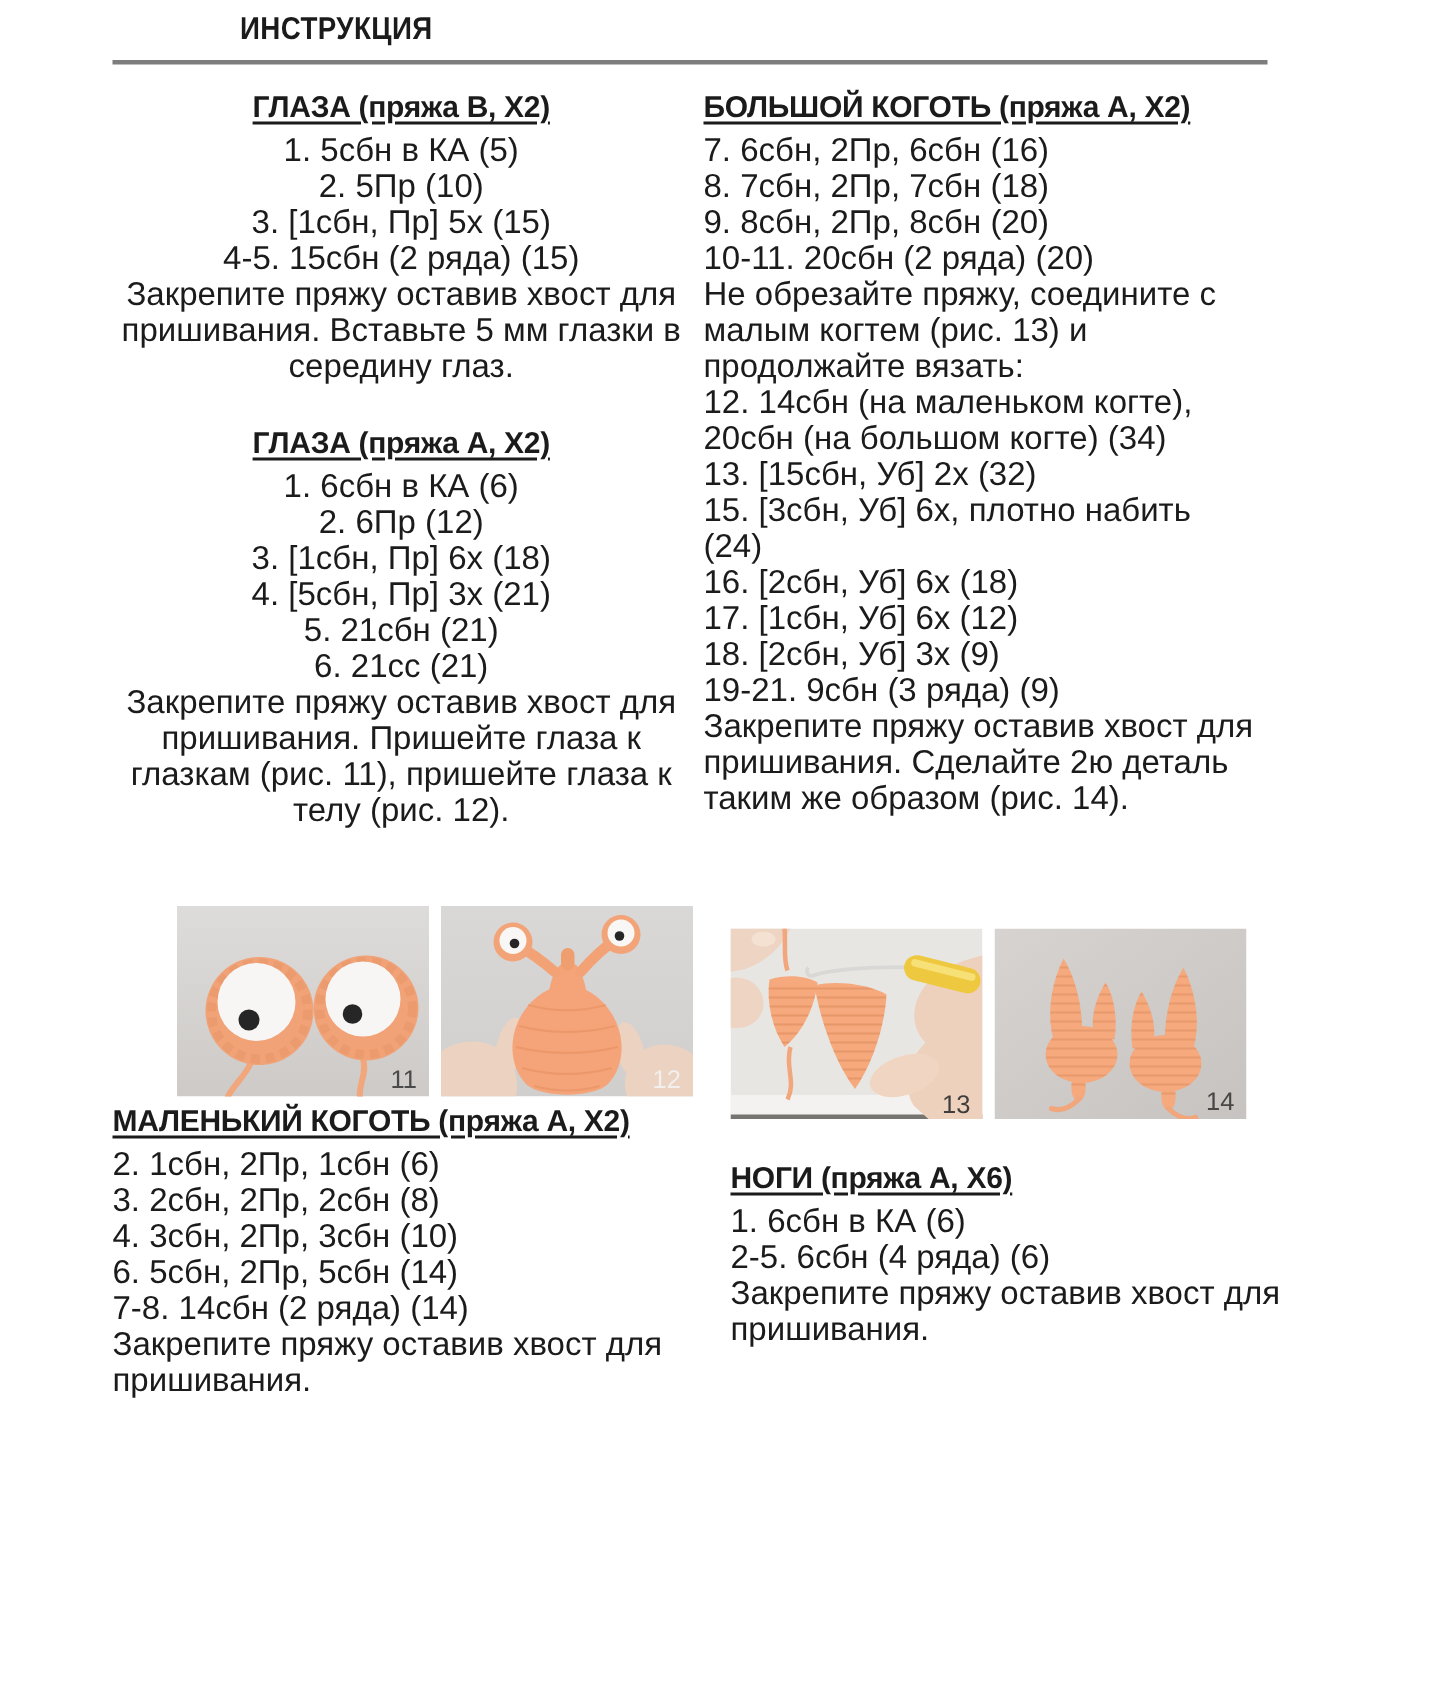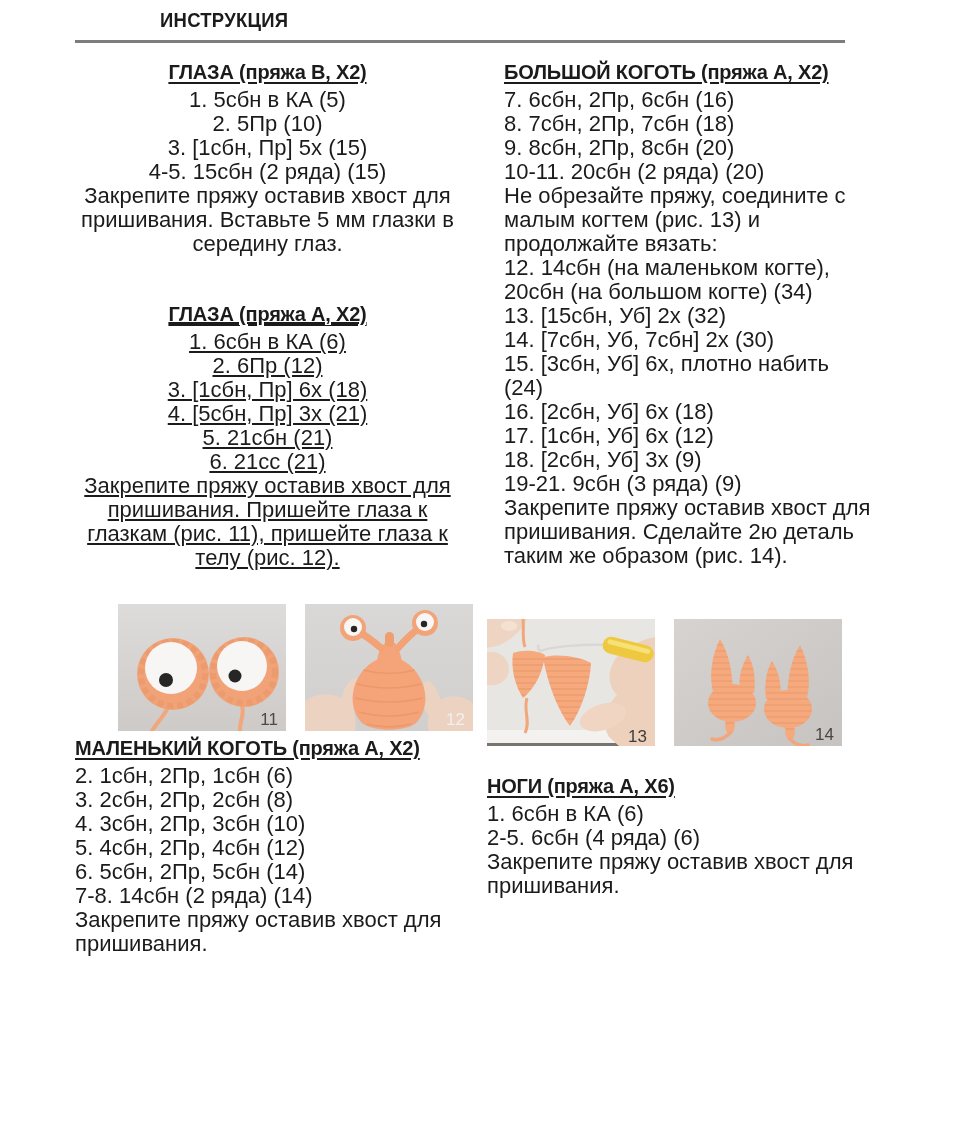--- a/index.html
+++ b/index.html
@@ -7,31 +7,31 @@
     width:957px;height:1124px;position:relative;background:#ffffff;
     font-family:"Liberation Sans", sans-serif;color:#1b1b1b;overflow:hidden;
   }
   .page-title{
     position:absolute;left:160px;top:8px;font-size:21px;font-weight:bold;
     transform:scaleX(.88);transform-origin:left center;letter-spacing:.3px;white-space:nowrap;
   }
   .title-rule{position:absolute;left:75px;top:40px;width:770px;height:3px;background:#7d7d7d;}
   .col{position:absolute;}
   #col-left-top{left:75px;top:59px;width:385px;text-align:center;}
-  #col-right-top{left:504px;top:59px;width:368px;}
+  #col-right-top{left:469px;top:59px;width:368px;}
   #col-left-bottom{left:75px;top:735px;width:385px;}
   #col-right-bottom{left:487px;top:755px;width:368px;margin-top:18px;}
-  .sec + .sec{margin-top:45px;text-decoration:underline;}
+  .sec + .sec{margin-top:27px;}
   .sec-heading{
     font-size:20px;font-weight:bold;line-height:26px;margin:0 0 3px 0;
     text-decoration:underline;text-decoration-thickness:2px;text-underline-offset:3px;
     letter-spacing:-.2px;white-space:nowrap;
   }
   .row,.note{font-size:22px;line-height:24px;}
-  .photo-strip{position:absolute;display:flex;gap:19px;}
+  .photo-strip{position:absolute;display:flex;gap:8px;}
   #photos-left{left:118px;top:604px;}
   #photos-right{left:487px;top:619px;}
   .photo{width:168px;height:127px;}
   .photo svg{display:block;width:168px;height:127px;}
   svg text{font-family:"Liberation Sans", sans-serif;}
 </style>
 </head>
 <body>
 
 <div class="page-title">ИНСТРУКЦИЯ</div>
@@ -61,21 +61,20 @@
 <div class="col" id="col-right-top">
   <div class="sec">
     <div class="sec-heading">БОЛЬШОЙ КОГОТЬ (пряжа А, X2)</div>
     <div class="row">7. 6сбн, 2Пр, 6сбн (16)</div>
     <div class="row">8. 7сбн, 2Пр, 7сбн (18)</div>
     <div class="row">9. 8сбн, 2Пр, 8сбн (20)</div>
     <div class="row">10-11. 20сбн (2 ряда) (20)</div>
     <div class="row">Не обрезайте пряжу, соедините с малым когтем (рис. 13) и продолжайте вязать:</div>
     <div class="row">12. 14сбн (на маленьком когте), 20сбн (на большом когте) (34)</div>
     <div class="row">13. [15сбн, Уб] 2x (32)</div>
-    <div class="row">14. [7сбн, Уб, 7сбн] 2x (30)</div>
     <div class="row">15. [3сбн, Уб] 6x, плотно набить (24)</div>
     <div class="row">16. [2сбн, Уб] 6x (18)</div>
     <div class="row">17. [1сбн, Уб] 6x (12)</div>
     <div class="row">18. [2сбн, Уб] 3x (9)</div>
     <div class="row">19-21. 9сбн (3 ряда) (9)</div>
     <div class="note">Закрепите пряжу оставив хвост для пришивания. Сделайте 2ю деталь таким же образом (рис. 14).</div>
   </div>
 </div>
 
 <div class="photo-strip" id="photos-left">
@@ -144,21 +143,20 @@
     </svg>
   </div>
 </div>
 
 <div class="col" id="col-left-bottom">
   <div class="sec">
     <div class="sec-heading">МАЛЕНЬКИЙ КОГОТЬ (пряжа А, X2)</div>
     <div class="row">2. 1сбн, 2Пр, 1сбн (6)</div>
     <div class="row">3. 2сбн, 2Пр, 2сбн (8)</div>
     <div class="row">4. 3сбн, 2Пр, 3сбн (10)</div>
-    <div class="row">5. 4сбн, 2Пр, 4сбн (12)</div>
     <div class="row">6. 5сбн, 2Пр, 5сбн (14)</div>
     <div class="row">7-8. 14сбн (2 ряда) (14)</div>
     <div class="note">Закрепите пряжу оставив хвост для пришивания.</div>
   </div>
 </div>
 
 <div class="photo-strip" id="photos-right">
   <div class="photo">
     <svg viewBox="0 0 168 127">
       <defs>

